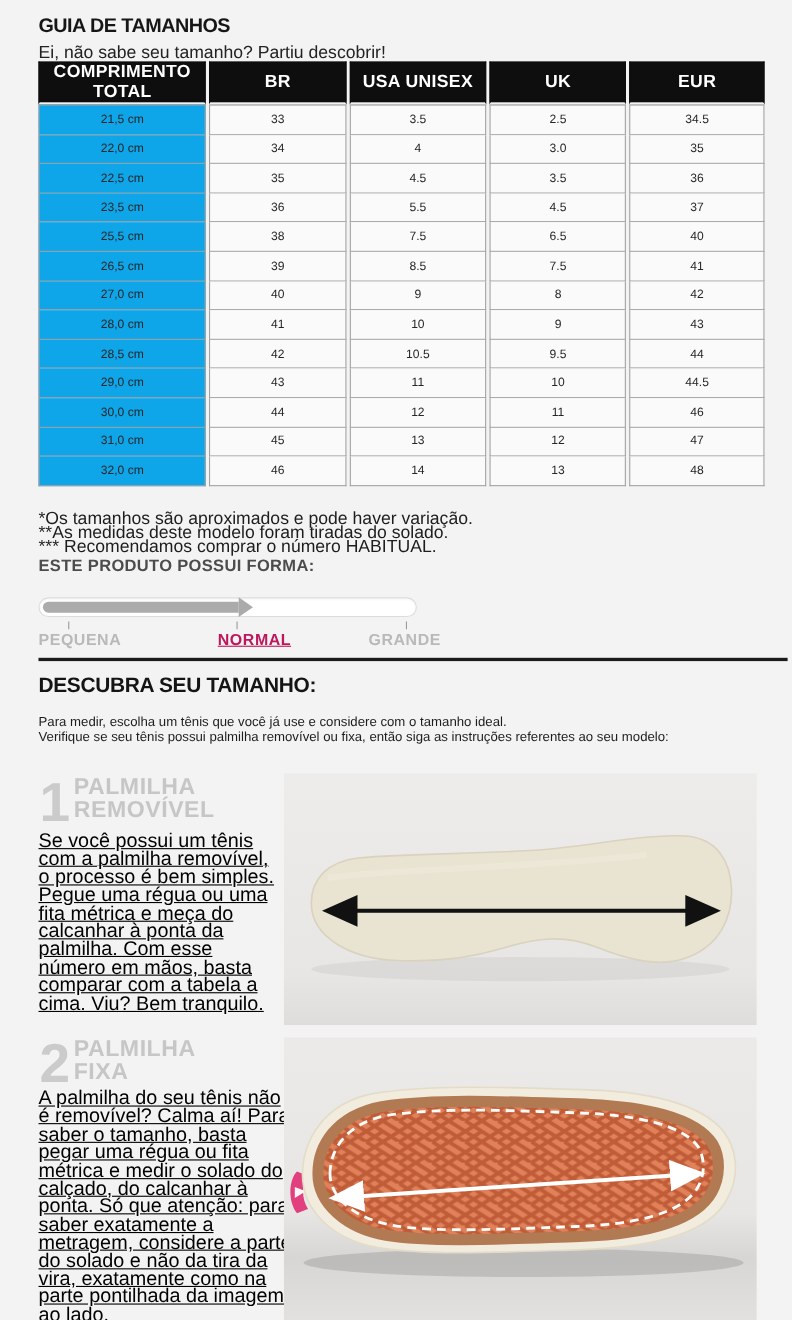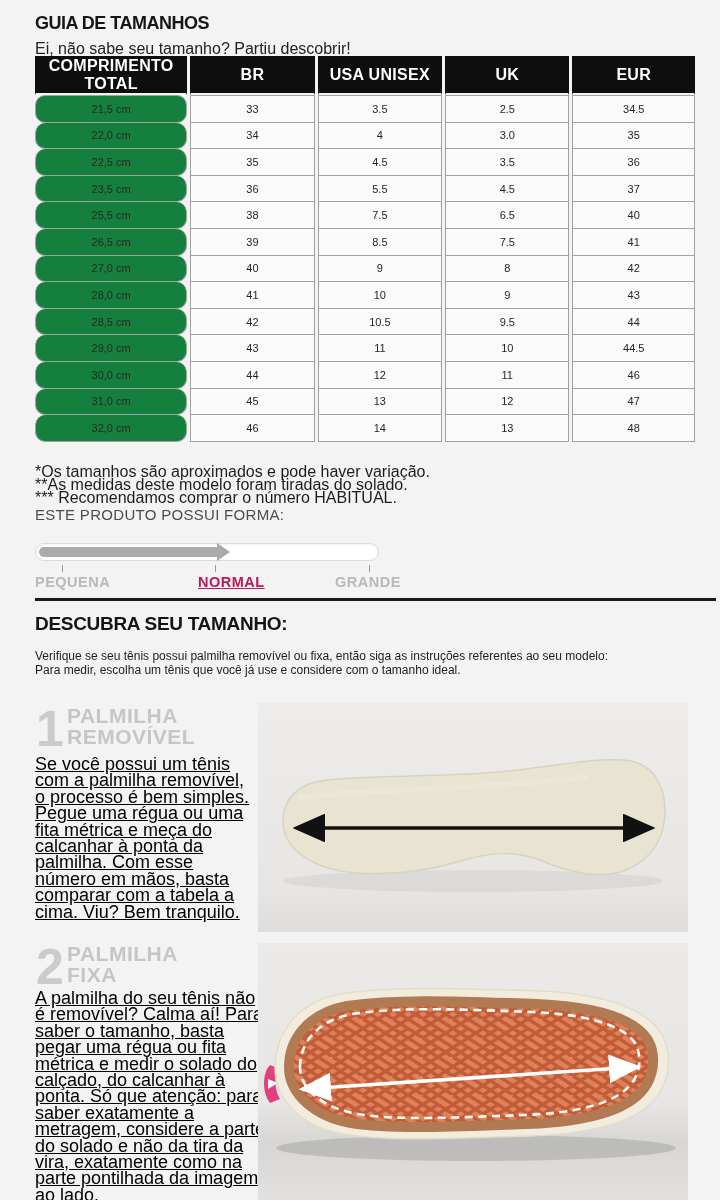--- a/index.html
+++ b/index.html
@@ -17,25 +17,25 @@
   table.size{border-collapse:separate;border-spacing:3px 0;width:100%;table-layout:fixed;}
   table.size th{
     background:#0e0e0e;color:#fff;font-size:16px;font-weight:bold;letter-spacing:.3px;
     height:29px;border:1px solid #0e0e0e;border-bottom:2px solid #f3f3f3;padding:0;text-align:center;
   }
   table.size td{
     background:#fafafa;font-size:11px;color:#262626;text-align:center;height:25.6px;padding:0;
     border-left:1px solid #a2a2a2;border-right:1px solid #a2a2a2;border-bottom:1px solid #a2a2a2;
   }
   table.size tbody tr:first-child td{border-top:1px solid #a2a2a2;}
-  table.size td.col-first{background:#15803d;border-radius:10px;}
+  table.size td.col-first{background:#0ea5e9;}
   
   .footnotes{position:absolute;left:35px;top:465px;font-size:16px;line-height:13px;color:#1d1d1d;}
   
-  .forma-heading{position:absolute;left:35px;top:506px;font-size:15px;font-weight:normal;color:#4c4c4c;letter-spacing:.3px;}
+  .forma-heading{position:absolute;left:35px;top:506px;font-size:15px;font-weight:bold;color:#4c4c4c;letter-spacing:.3px;}
   .slider{position:absolute;left:35px;top:543px;width:342px;height:16px;background:#fff;
           border:1px solid #dcdcdc;border-radius:9px;box-shadow:inset 0 1px 2px rgba(0,0,0,.05);}
   .slider-fill{position:absolute;left:3px;top:3px;height:10px;background:#ababab;border-radius:5px 0 0 5px;}
   .slider-fill::after{content:"";position:absolute;right:-13px;top:-4px;width:0;height:0;
           border-left:13px solid #ababab;border-top:9px solid transparent;border-bottom:9px solid transparent;}
   .ticks{position:absolute;left:35px;top:565px;width:342px;height:8px;}
   .tick{position:absolute;top:0;width:1px;height:7px;background:#9b9b9b;}
   .slider-labels{position:absolute;left:35px;top:574px;width:360px;height:18px;font-size:14.5px;font-weight:bold;letter-spacing:.5px;}
   .lab-small{position:absolute;left:0;color:#b9b9b9;}
   .lab-normal{position:absolute;left:163px;color:#be185d;text-decoration:underline;}
@@ -201,22 +201,22 @@
   <div class="slider-labels">
     <span class="lab-small">PEQUENA</span>
     <span class="lab-normal">NORMAL</span>
     <span class="lab-large">GRANDE</span>
   </div>
 
   <div class="divider"></div>
 
   <div class="disc-heading">DESCUBRA SEU TAMANHO:</div>
   <div class="disc-intro">
+    <div>Para medir, escolha um tênis que você já use e considere com o tamanho ideal.</div>
     <div>Verifique se seu tênis possui palmilha removível ou fixa, então siga as instruções referentes ao seu modelo:</div>
-    <div>Para medir, escolha um tênis que você já use e considere com o tamanho ideal.</div>
   </div>
 
   <div class="step-num num-1">1</div>
   <div class="step-title title-1">
     <div>PALMILHA</div>
     <div>REMOVÍVEL</div>
   </div>
   <div class="step-body body-1">Se você possui um tênis com a palmilha removível, o processo é bem simples. Pegue uma régua ou uma fita métrica e meça do calcanhar à ponta da palmilha. Com esse número em mãos, basta comparar com a tabela a cima. Viu? Bem tranquilo.</div>
 
   <div class="photo photo-1">

